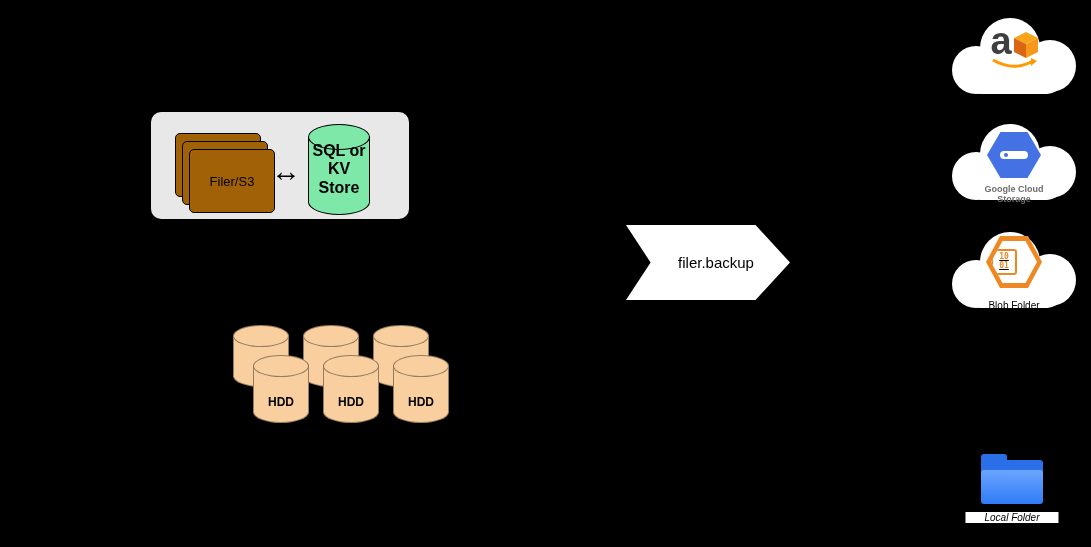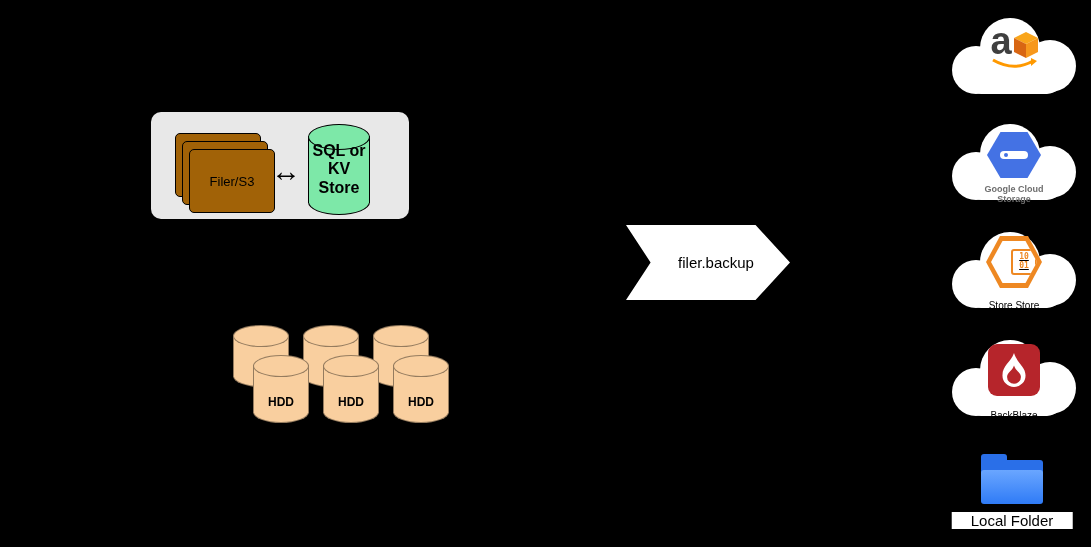--- a/index.html
+++ b/index.html
@@ -97,21 +97,21 @@
 
   
   .blob-icon{
     top:14px;width:56px;height:52px;background:#ee8822;
     clip-path:polygon(25% 0,75% 0,100% 50%,75% 100%,25% 100%,0 50%);
     display:flex;align-items:center;justify-content:center;
   }
   .blob-inner-hex{
     width:46px;height:42px;background:#fff;
     clip-path:polygon(25% 0,75% 0,100% 50%,75% 100%,25% 100%,0 50%);
-    display:flex;align-items:center;justify-content:flex-end;text-decoration:underline;
+    display:flex;align-items:center;justify-content:flex-start;text-decoration:underline;
   }
   .blob-square{
     width:22px;height:22px;border:2px solid #ee8822;border-radius:3px;
     display:flex;flex-direction:column;align-items:center;justify-content:center;
     font-family:"DejaVu Sans Mono",monospace;font-size:8px;font-weight:bold;color:#ee8822;line-height:1.1;
   }
 
   
   .bb-icon{
     top:14px;width:52px;height:52px;background:#b6252b;border-radius:9px;
@@ -119,21 +119,21 @@
   }
 
   
   .folder-wrap{position:absolute;}
   .folder-tab{position:absolute;left:0;top:0;width:26px;height:12px;background:#2a6fe8;border-radius:3px 3px 0 0;}
   .folder-back{position:absolute;left:0;top:6px;width:62px;height:42px;background:#2a6fe8;border-radius:3px;}
   .folder-front{position:absolute;left:0;bottom:0;width:62px;height:34px;border-radius:3px;
     background:linear-gradient(180deg,#6aa6ff,#2f7bf6);}
   .folder-label{
     position:absolute;left:50%;transform:translateX(-50%);white-space:nowrap;
-    background:#fff;color:#000;font-size:15px;padding:0 19px;
+    background:#fff;color:#000;font-size:10px;padding:0 19px;font-style:italic;
   }
 </style>
 </head>
 <body>
 
 <div id="canvas">
 
   <div class="group-box" style="left:151px;top:112px;width:258px;height:107px;">
 
     <div class="stack-rect" style="left:24px;top:21px;"></div>
@@ -245,40 +245,23 @@
       </g>
     </svg>
     <div class="dest-icon blob-icon">
       <div class="blob-inner-hex">
         <div class="blob-square">
           <span>10</span>
           <span>01</span>
         </div>
       </div>
     </div>
-    <div class="dest-label" style="top:78px;">Store Store</div>
-  </div>
-
-  <div class="dest" style="left:938px;top:330px;">
-    <svg class="cloud-svg" viewBox="0 0 152 98">
-      <g fill="#ffffff">
-        <circle cx="38" cy="62" r="24"></circle>
-          <circle cx="72" cy="40" r="30"></circle>
-          <circle cx="112" cy="58" r="26"></circle>
-        <rect x="28" y="56" width="96" height="30" rx="15"></rect>
-      </g>
-    </svg>
-    <div class="dest-icon bb-icon">
-      <svg width="40" height="42" viewBox="0 0 52 52">
-        <path d="M26 4 C22 16 11 20 11 33 a15 15 0 0 0 30 0 C41 22 30 17 26 4 Z" fill="#fff"></path>
-        <path d="M26 20 C24 27 17 29 17 35 a9 9 0 0 0 18 0 C35 29 28 27 26 20 Z" fill="#b6252b"></path>
-      </svg>
-    </div>
-    <div class="dest-label" style="top:80px;">BackBlaze</div>
-  </div>
+    <div class="dest-label" style="top:78px;">Blob Folder</div>
+  </div>
+
 
   <div class="abs" style="left:960px;top:450px;width:104px;height:92px;">
     <div class="folder-wrap" style="left:21px;top:4px;width:62px;height:50px;">
       <div class="folder-tab"></div>
       <div class="folder-back"></div>
       <div class="folder-front"></div>
     </div>
     <div class="folder-label" style="top:62px;">Local Folder</div>
   </div>
 

